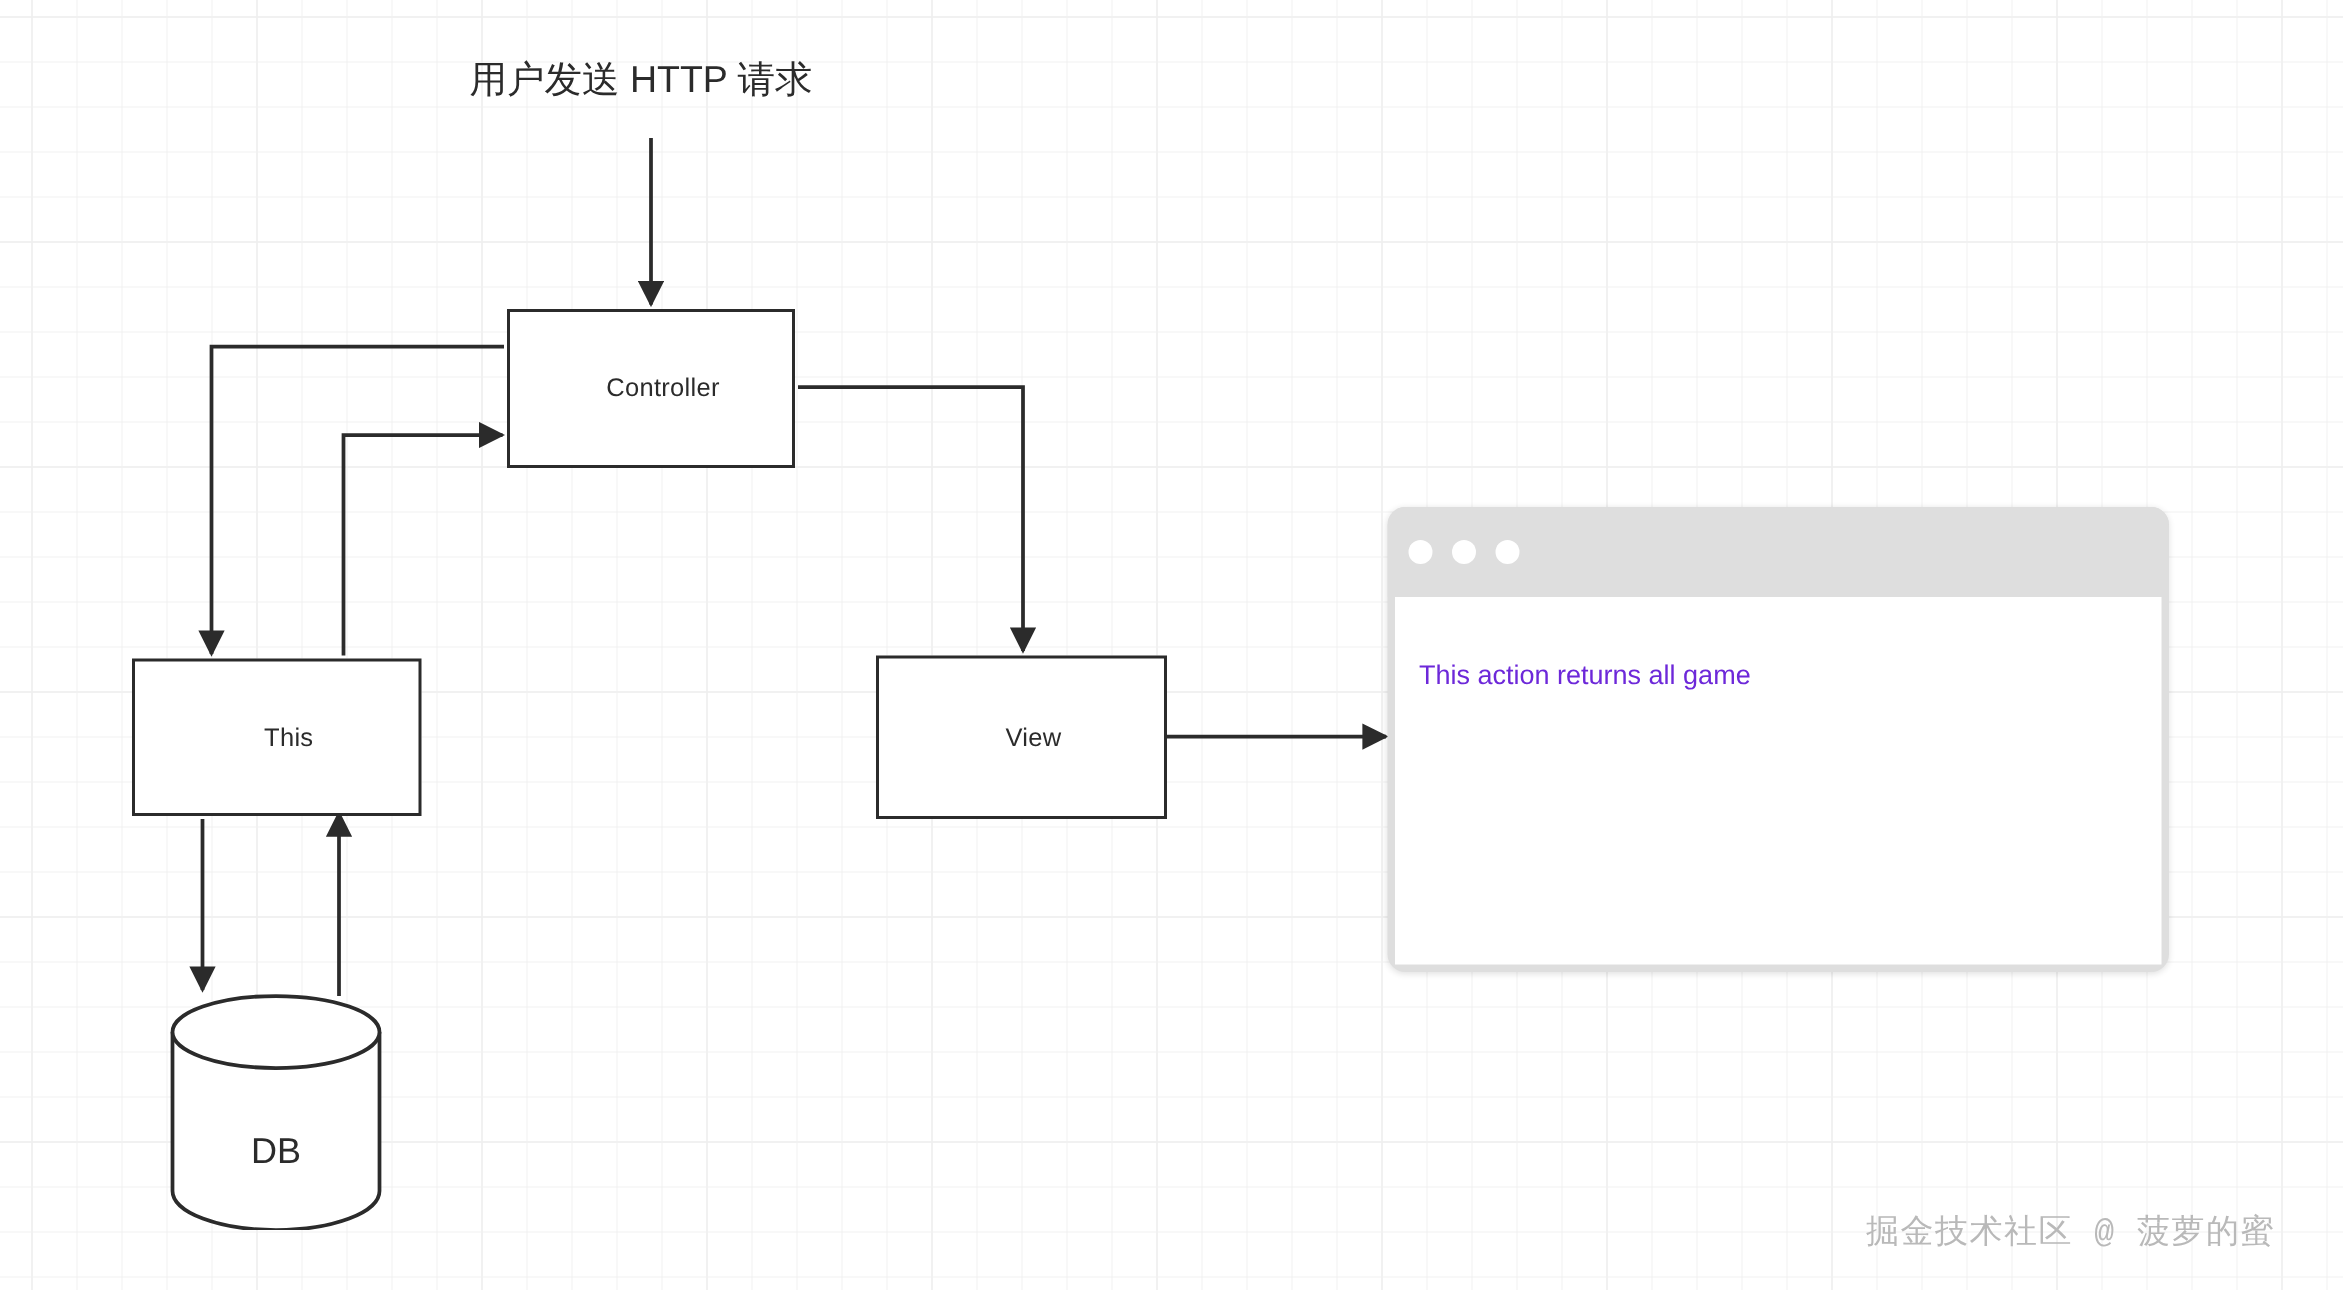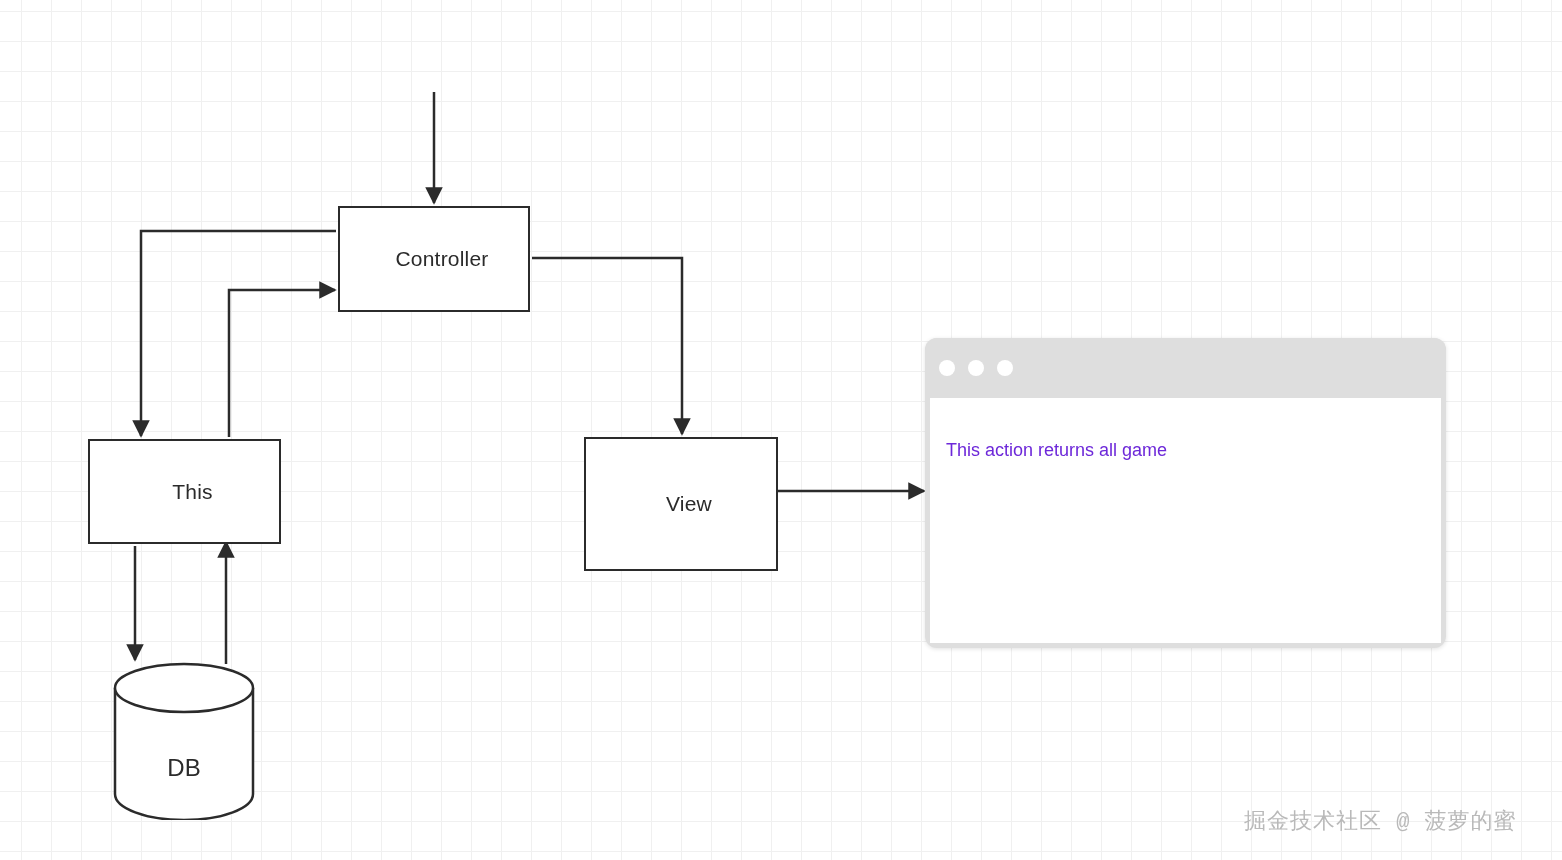--- a/index.html
+++ b/index.html
@@ -43,29 +43,29 @@
 
   .node {
     position: absolute;
     box-sizing: border-box;
     background: #ffffff;
     border: 2.5px solid #2b2b2b;
     display: flex;
     align-items: center;
     justify-content: center;
     color: #2b2b2b;
-    font-size: 21px;
+    font-size: 17px;
     font-family: "Liberation Sans", "DejaVu Sans", sans-serif;
     letter-spacing: 0.2px;
     padding-left: 16px;
   }
 
   #node-controller { left: 338px; top: 206px; width: 192px; height: 106px; }
   #node-model      { left: 88px;  top: 439px; width: 193px; height: 105px; }
-  #node-view       { left: 584px; top: 437px; width: 194px; height: 134px; }
+  #node-view       { left: 584px; top: 437px; width: 194px; height: 109px; }
 
   
   #node-db {
     position: absolute;
     left: 113px;
     top: 662px;
     width: 142px;
     height: 158px;
   }
   #node-db svg { display: block; }
@@ -203,20 +203,21 @@
 
     <g>
       <path d="M 226 664 L 226 542" stroke="#2b2b2b" stroke-width="2.5" fill="none" marker-end="url(#arrow)"></path>
     </g>
 
     <g>
       <path d="M 778 491 L 924 491" stroke="#2b2b2b" stroke-width="2.5" fill="none" marker-end="url(#arrow)"></path>
     </g>
   </svg>
 
+  <div id="request-label">用户发送 HTTP 请求</div>
 
   <div class="node" id="node-controller">Controller</div>
 
   <div class="node" id="node-model">This</div>
 
   <div class="node" id="node-view">View</div>
 
   <div id="node-db">
     <svg width="142" height="158" viewBox="0 0 142 158" xmlns="http://www.w3.org/2000/svg">
       <path d="M 2 26 L 2 132 A 69 26 0 0 0 140 132 L 140 26" fill="#ffffff" stroke="#2b2b2b" stroke-width="2.5"></path>

